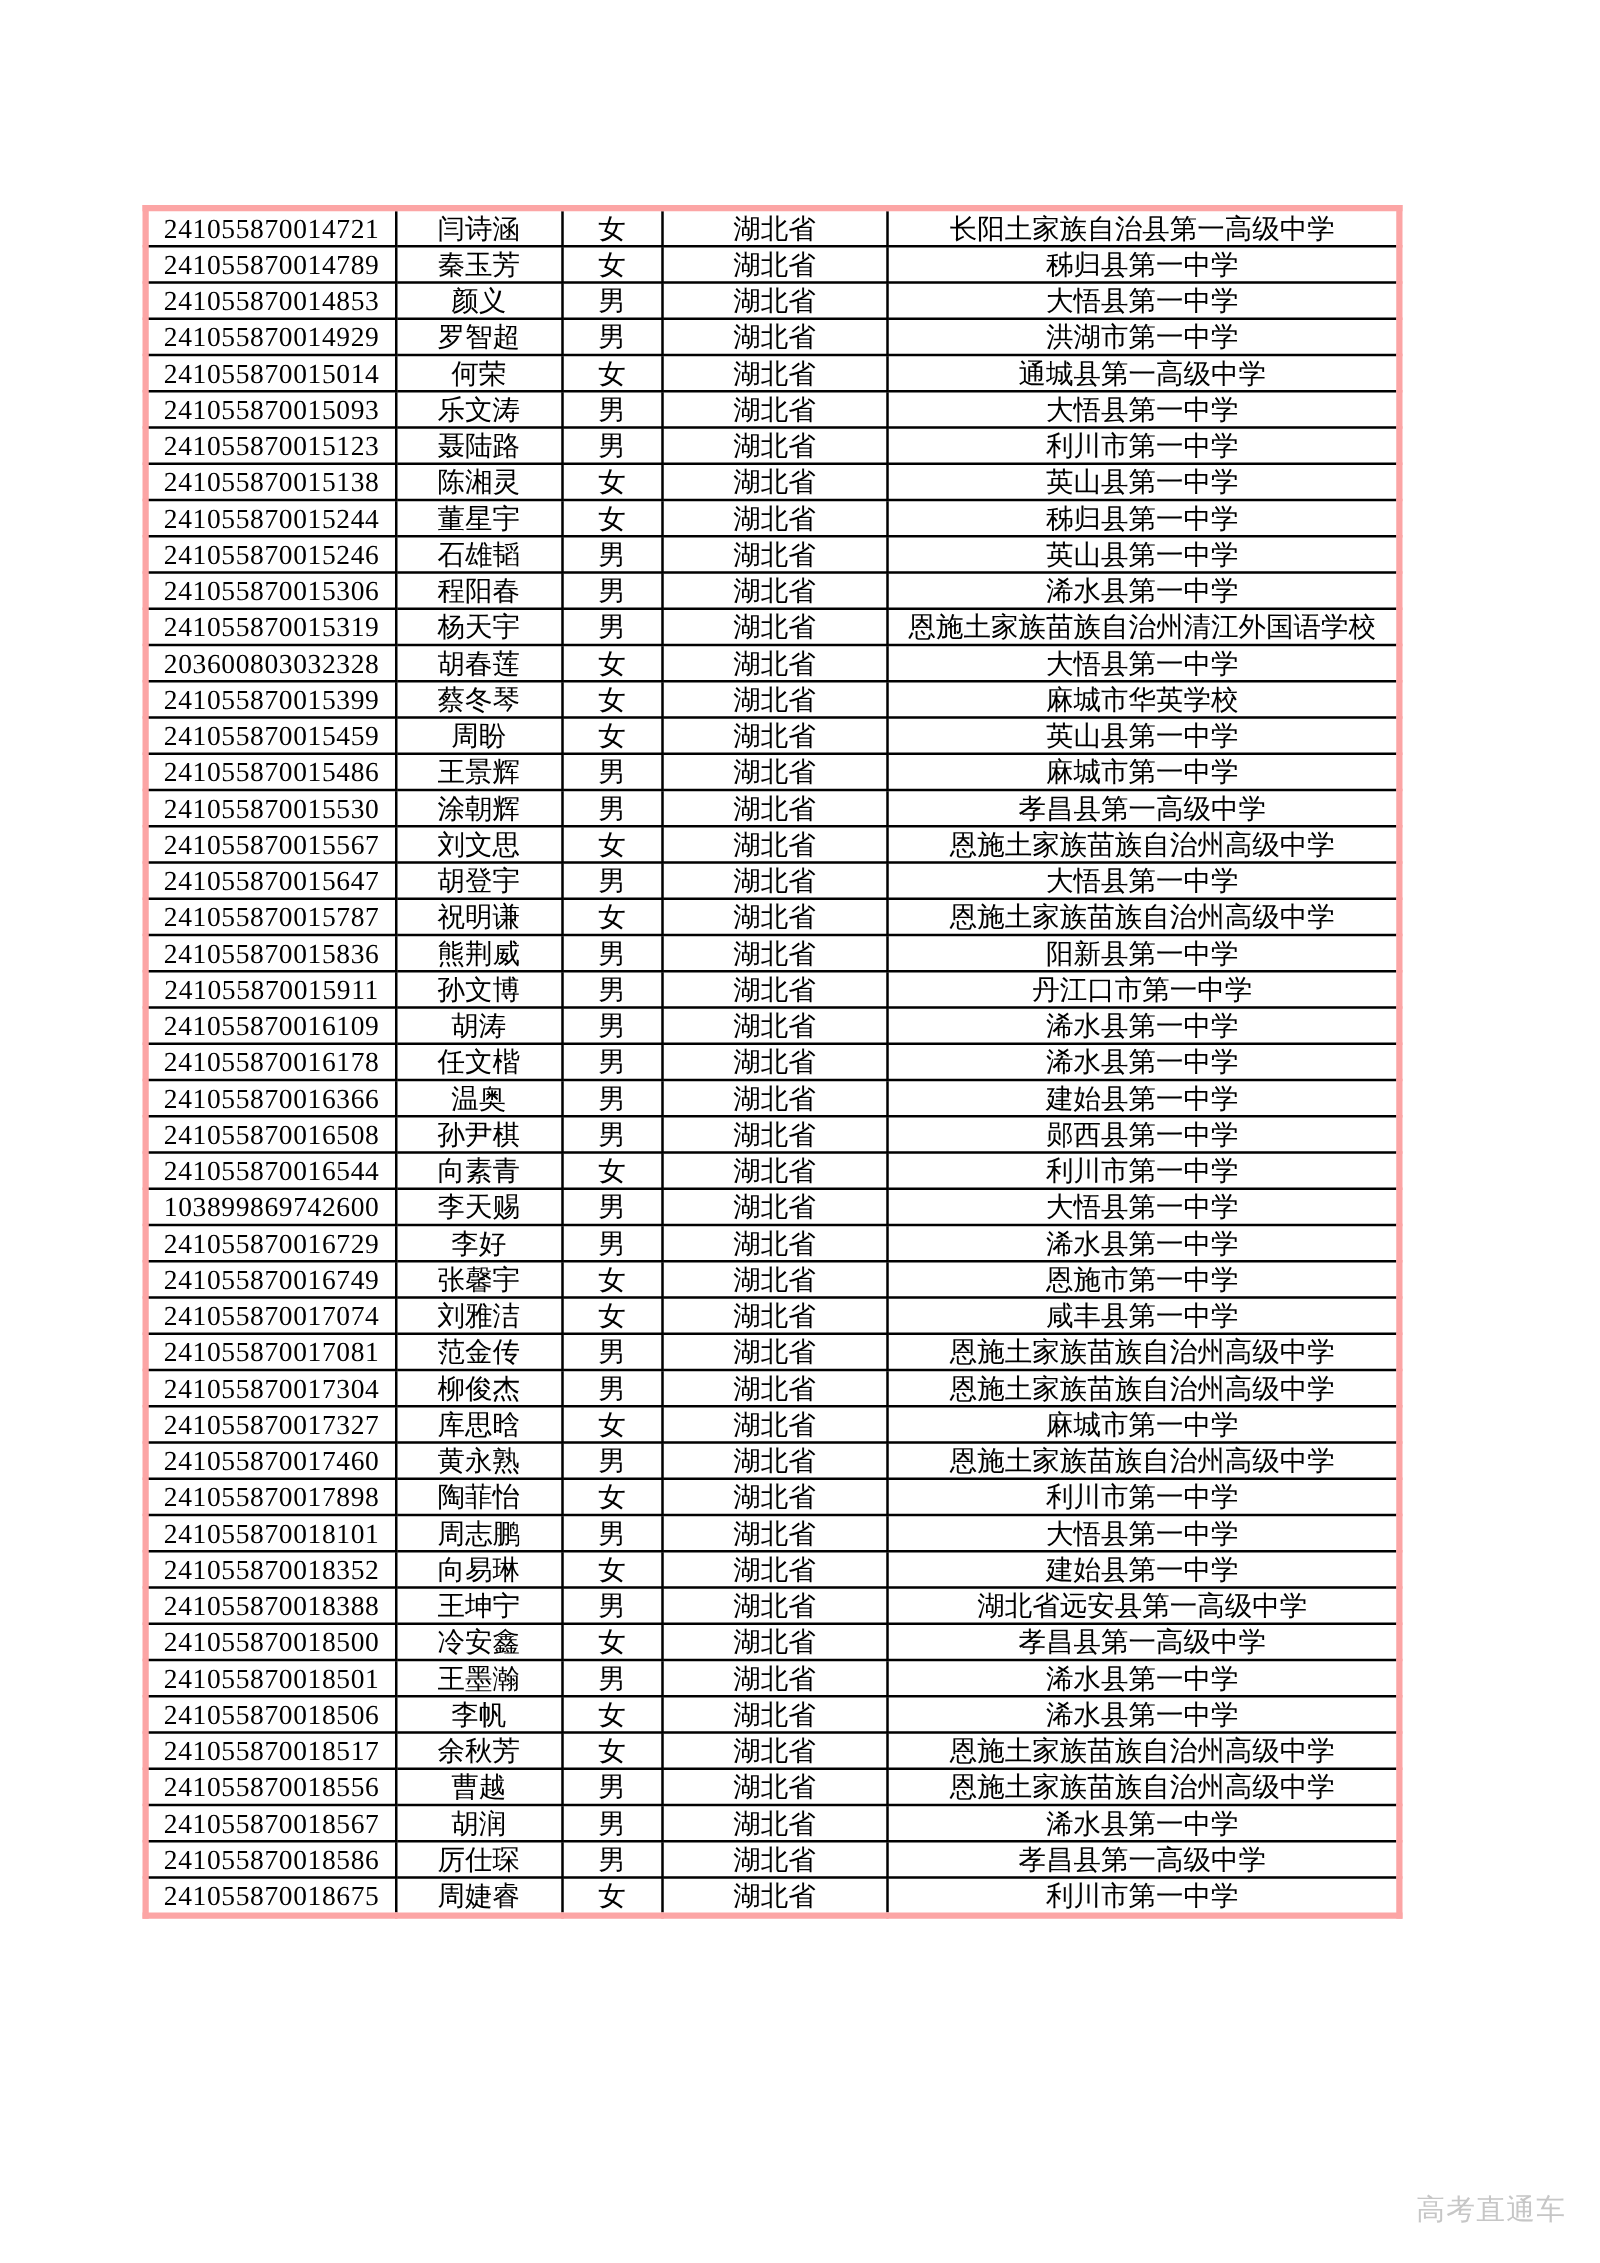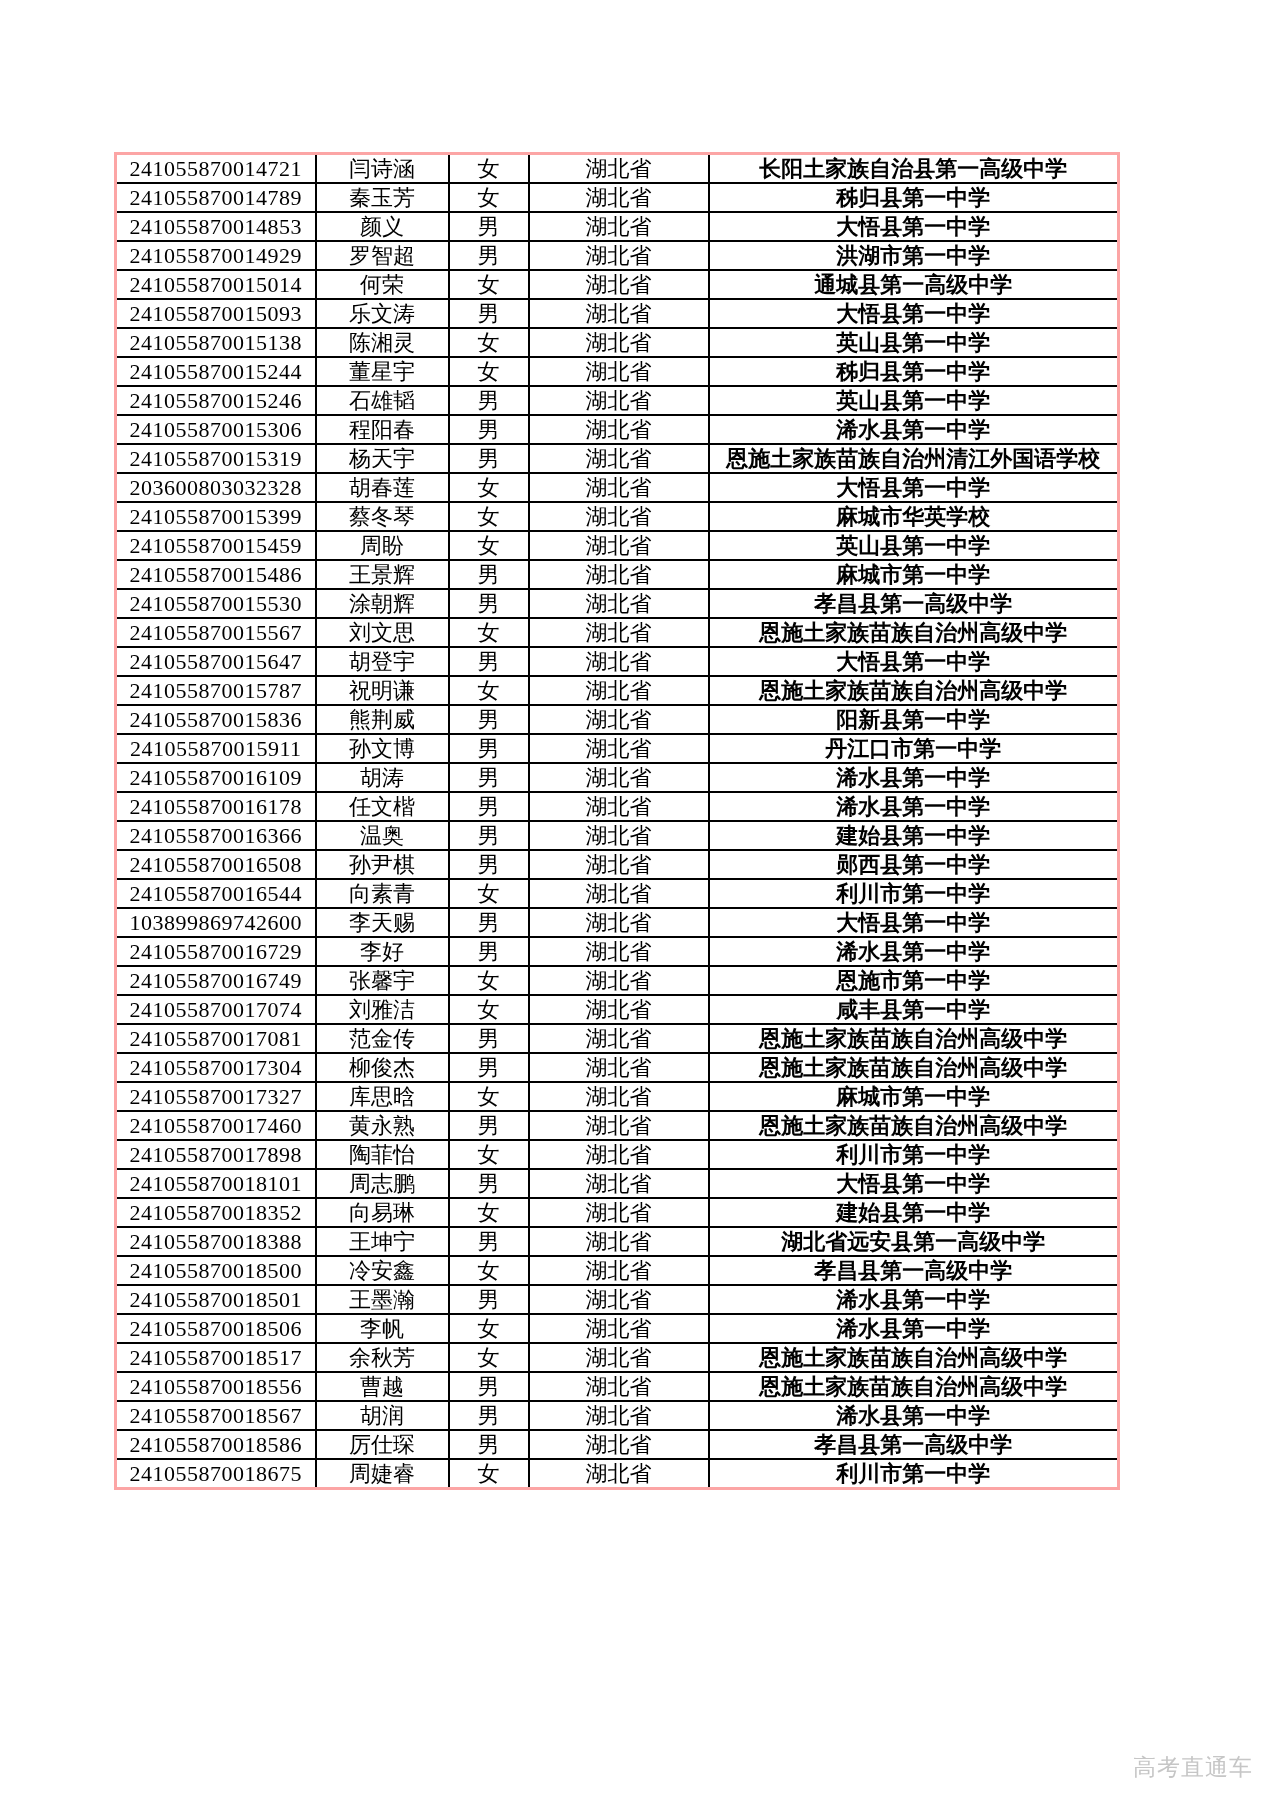--- a/index.html
+++ b/index.html
@@ -15,43 +15,42 @@
     color: #000000;
   }
   .page {
     position: absolute;
     inset: 0;
     background: #ffffff;
   }
   table.roster {
     position: absolute;
     left: 114px;
-    top: 152px;
+    top: 164px;
     width: 1003px;
     border-collapse: collapse;
     table-layout: fixed;
-    border: 3px solid #fca5a5;
+    border: 5px solid #fca5a5;
   }
   table.roster td {
     border: 2px solid #000000;
     text-align: center;
     vertical-align: middle;
     font-size: 22px;
     line-height: 27px;
     padding: 0;
     overflow: hidden;
     word-break: break-word;
   }
   td.col-exam-id {
     font-size: 21px;
     letter-spacing: 0.5px;
   }
   td.col-school {
     padding: 0 20px;
-    font-weight: bold;
   }
   .watermark {
     position: absolute;
     top: 1752px;
     right: 27px;
     font-size: 23px;
     letter-spacing: 1px;
     color: #c6c6c6;
     font-family: Liberation Serif, serif;
   }
@@ -106,20 +105,27 @@
           <td class="col-school">通城县第一高级中学</td>
         </tr>
         <tr>
           <td class="col-exam-id">241055870015093</td>
           <td class="col-student-name">乐文涛</td>
           <td class="col-gender">男</td>
           <td class="col-province">湖北省</td>
           <td class="col-school">大悟县第一中学</td>
         </tr>
         <tr>
+          <td class="col-exam-id">241055870015123</td>
+          <td class="col-student-name">聂陆路</td>
+          <td class="col-gender">男</td>
+          <td class="col-province">湖北省</td>
+          <td class="col-school">利川市第一中学</td>
+        </tr>
+        <tr>
           <td class="col-exam-id">241055870015138</td>
           <td class="col-student-name">陈湘灵</td>
           <td class="col-gender">女</td>
           <td class="col-province">湖北省</td>
           <td class="col-school">英山县第一中学</td>
         </tr>
         <tr>
           <td class="col-exam-id">241055870015244</td>
           <td class="col-student-name">董星宇</td>
           <td class="col-gender">女</td>

